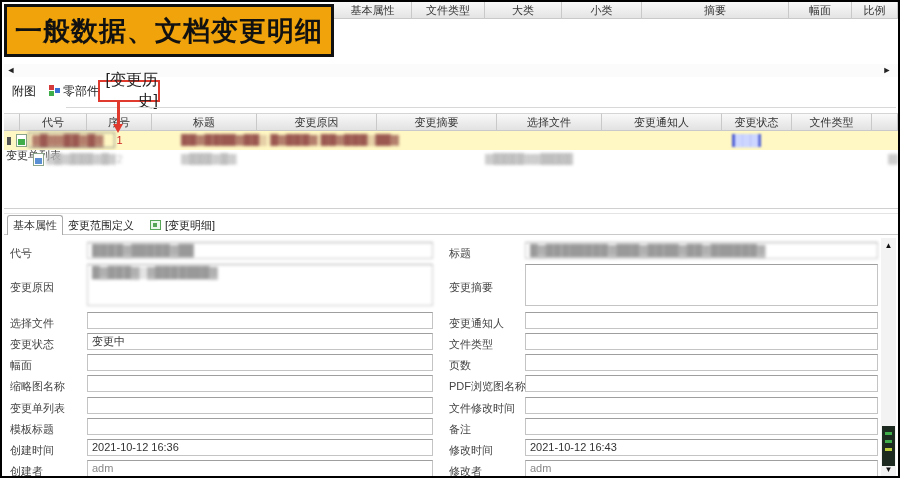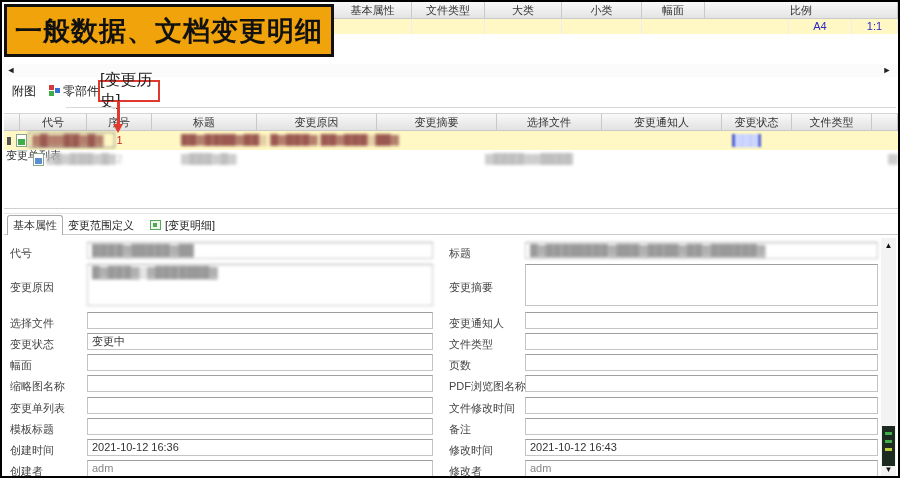--- a/index.html
+++ b/index.html
@@ -18,21 +18,21 @@
   .toptable .hdr .c { background:linear-gradient(#f9f9f9,#e4e4e4); border-right:1px solid #c9c9c9;
     border-bottom:1px solid #c9c9c9; text-align:center; line-height:16px; color:#333; overflow:hidden; }
   .toptable .valrow { display:flex; height:15px; background:#FFF8C4; }
   .toptable .valrow .c { border-right:1px solid #eee; text-align:center; line-height:15px; color:#2A2AC8; overflow:hidden; }
 
   
   .hscroll { position:absolute; left:2px; top:62px; width:894px; height:13px; background:#fbfbfb; }
   .hs-arrow { position:absolute; top:0; width:14px; height:13px; font-size:9px; line-height:13px; text-align:center; color:#222; cursor:pointer; }
 
   
-  .tabrow { position:absolute; left:2px; top:78px; width:894px; height:22px; }
+  .tabrow { position:absolute; left:2px; top:78px; width:894px; height:22px;text-align:right; }
   .tabitem { position:absolute; top:3px; font-size:12px; color:#222; cursor:pointer; }
   .parts-icon { position:absolute; left:45px; top:5px; width:12px; height:11px; }
   .parts-icon i { position:absolute; width:5px; height:5px; }
   .redbox { position:absolute; left:94px; top:0; width:62px; height:22px; border:2px solid #E03A2F;
     display:flex; align-items:center; justify-content:center; font-size:16px; color:#222; }
   .arrow-line { position:absolute; left:115px; top:99px; width:3px; height:24px; background:#E03A2F; z-index:6; }
   .arrow-head { position:absolute; left:111px; top:122px; width:0; height:0;
     border-left:5px solid transparent; border-right:5px solid transparent; border-top:9px solid #E03A2F; z-index:6; }
 
   
@@ -89,31 +89,23 @@
 <body>
 
 <div id="frame">
 
   <div class="toptable">
     <div class="hdr">
       <div class="c" style="width:78px">基本属性</div>
       <div class="c" style="width:73px">文件类型</div>
       <div class="c" style="width:77px">大类</div>
       <div class="c" style="width:80px">小类</div>
+      <div class="c" style="width:147px">摘要</div>
       <div class="c" style="width:63px">幅面</div>
       <div class="c" style="flex:1">比例</div>
-    </div>
-    <div class="valrow">
-      <div class="c" style="width:78px"></div>
-      <div class="c" style="width:73px"></div>
-      <div class="c" style="width:77px"></div>
-      <div class="c" style="width:80px"></div>
-      <div class="c" style="width:147px"></div>
-      <div class="c" style="width:63px">A4</div>
-      <div class="c" style="flex:1">1:1</div>
     </div>
   </div>
 
   <div class="banner">一般数据、文档变更明细</div>
 
   <div class="hscroll">
     <div class="hs-arrow" style="left:0">◄</div>
     <div class="hs-arrow" style="right:4px">►</div>
   </div>
 

